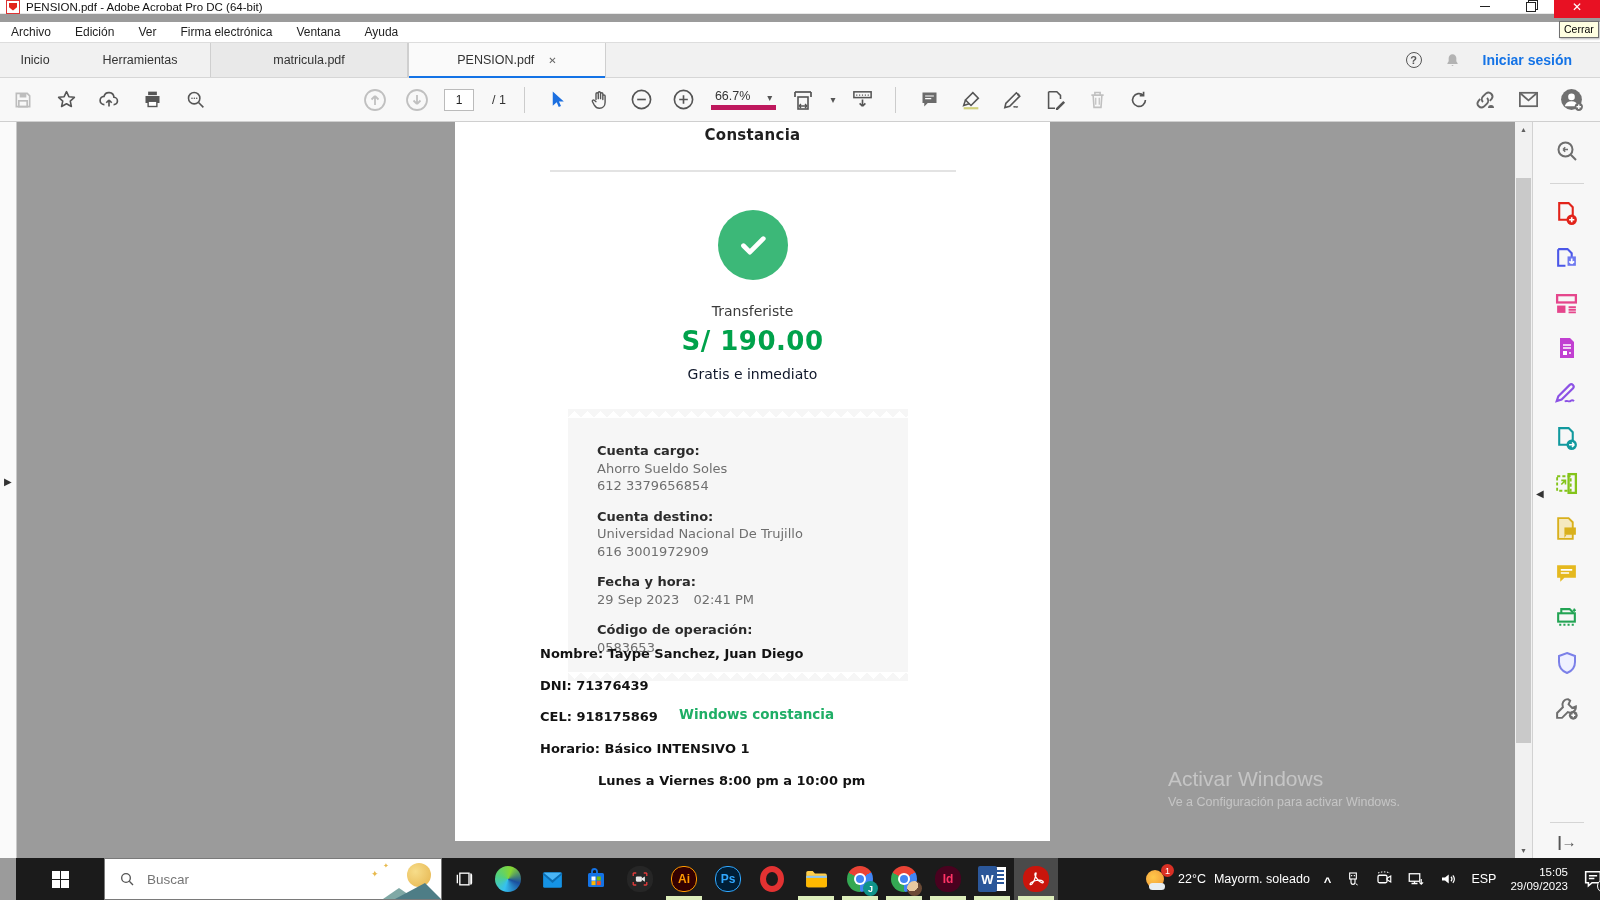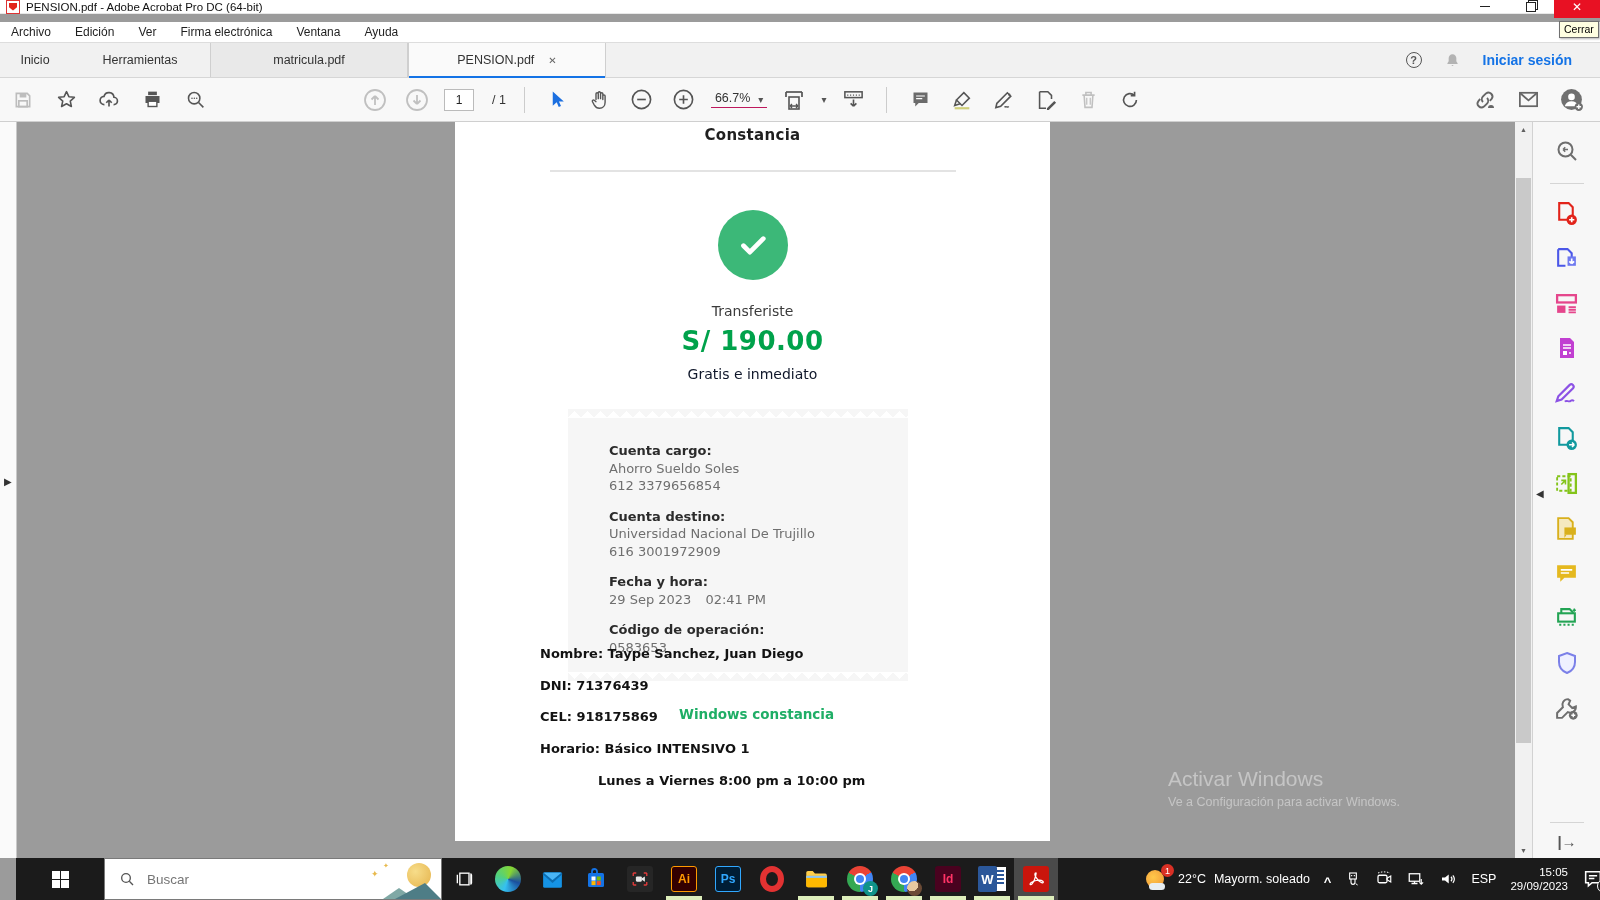--- a/index.html
+++ b/index.html
@@ -38,21 +38,21 @@
   
   .toolbar { position:absolute; left:0; top:78px; width:1600px; height:44px; background:#f8f8f8; border-bottom:1px solid #cfcfcf; display:flex; align-items:center; }
   .tb-group { display:flex; align-items:center; }
   .ibtn { width:30px; height:30px; display:flex; align-items:center; justify-content:center; }
   .g-left { margin-left:8px; gap:13px; }
   .g-center { margin-left:150px; gap:12px; }
   .g-right { margin-left:auto; margin-right:14px; gap:13px; }
   .tb-sep { width:1px; height:26px; background:#ccc; margin:0 6px; }
   .page-box { width:30px; height:22px; border:1px solid #bbb; background:#fff; text-align:center; font-size:12px; color:#222; }
   .page-total { font-size:12.5px; color:#333; margin-left:6px; }
-  .zoom-wrap { display:flex; align-items:flex-end; border-bottom:1px solid #be185d; padding:0 4px 2px; gap:8px; }
+  .zoom-wrap { display:flex; align-items:flex-end; border-bottom:5px solid #be185d; padding:0 4px 2px; gap:17px; }
   .zoom-txt { font-size:12.5px; color:#333; }
   .caret { font-size:10px; color:#555; }
 
   
   .workspace { position:absolute; left:0; top:122px; width:1600px; height:736px; background:#9b9b9b; overflow:hidden; }
   .left-strip { position:absolute; left:0; top:0; width:17px; height:100%; background:#fafafa; border-right:1px solid #c9c9c9; }
   .pane-arrow { font-size:10px; color:#333; position:absolute; }
 
   .page { position:absolute; left:455px; top:0; width:595px; height:719px; background:#ffffff; font-family:"DejaVu Sans", sans-serif; }
   .pdf-title { position:absolute; top:4px; left:0; width:100%; text-align:center; font-size:15px; font-weight:bold; color:#1f1f1f; letter-spacing:.3px; }
@@ -62,21 +62,21 @@
   .pdf-amount { position:absolute; top:204px; width:100%; text-align:center; font-size:26px; font-weight:bold; color:#00a24b; letter-spacing:.5px; }
   .pdf-free { position:absolute; top:244px; width:100%; text-align:center; font-size:14px; color:#0f172a; }
 
   .receipt { position:absolute; left:113px; top:296px; width:340px; height:254px; background:#f6f6f6; }
   .zz { position:absolute; left:0; width:100%; height:9px;
         background:linear-gradient(-135deg,#f6f6f6 6px,transparent 0) 0 0, linear-gradient(135deg,#f6f6f6 6px,transparent 0) 0 0;
         background-repeat:repeat-x; background-size:13px 9px; }
   .zz-top { top:-9px; }
   .zz-bot { bottom:-9px; transform:scaleY(-1); }
   .receipt-inner { padding:24px 0 0 29px; }
-  .r-block { margin-bottom:13px;margin-left:12px; }
+  .r-block { margin-bottom:13px; }
   .r-label { font-size:13px; font-weight:bold; color:#2b2b2b; line-height:1.35; }
   .r-val { font-size:13px; color:#6f6f6f; line-height:1.35; }
   .r-time { margin-left:14px; }
 
   .anno { position:absolute; font-family:"DejaVu Sans", sans-serif; font-weight:bold; font-size:13px; color:#121212; white-space:nowrap; }
   .anno-nombre { left:85px; top:524px; }
   .anno-dni { left:85px; top:556px; }
   .anno-cel { left:85px; top:587px; }
   .anno-horario { left:85px; top:619px; }
   .anno-schedule { left:143px; top:651px; }
@@ -111,21 +111,21 @@
   .searchbox { width:338px; background:#fff; display:flex; align-items:center; margin:0; position:relative; color:#444; overflow:hidden; border:1px solid #7a7a7a; }
   .searchbox input { border:none; outline:none; font-size:13.5px; color:#333; width:150px; font-family:"Liberation Sans",sans-serif; background:transparent; }
   .search-glass { margin:0 12px 0 14px; }
   .sb-deco { position:absolute; right:0; top:0; width:72px; height:100%; }
   .moon { position:absolute; right:10px; top:4px; width:24px; height:24px; border-radius:50%; background:radial-gradient(circle at 35% 35%, #f7dd8a, #e5b34c); }
   .mountain { position:absolute; right:0; bottom:0; width:0; height:0; border-left:30px solid transparent; border-right:16px solid transparent; border-bottom:16px solid #4e7d86; }
   .mountain2 { position:absolute; right:26px; bottom:0; width:0; height:0; border-left:16px solid transparent; border-right:16px solid transparent; border-bottom:11px solid #7fa8a5; }
   .sparkle { position:absolute; color:#e8b94c; font-size:9px; }
   .runbar { position:absolute; bottom:0; left:4px; width:36px; height:4px; background:#ddeebb; }
   .tico.activeapp { background:#4a4a4a; }
-  .appsq { width:26px; height:26px; border-radius:3px; display:flex; align-items:center; justify-content:center; font-weight:bold; font-size:12px; }
+  .appsq { width:26px; height:26px; border-radius:12px; display:flex; align-items:center; justify-content:center; font-weight:bold; font-size:12px; }
   .tray { margin-left:auto; display:flex; align-items:center; gap:14px; padding-right:10px; font-size:12.5px; }
   .weather { display:flex; align-items:center; gap:8px; }
   .wicon { position:relative; width:24px; height:22px; }
   .sun { position:absolute; left:0; top:2px; width:18px; height:18px; border-radius:50%; background:radial-gradient(circle at 40% 40%, #ffc84a, #f09436); }
   .wcloud { position:absolute; left:3px; bottom:0; width:16px; height:7px; border-radius:7px; background:#e8eef2; }
   .wbadge { position:absolute; right:-4px; top:-4px; width:13px; height:13px; border-radius:50%; background:#d93025; color:#fff; font-size:9px; display:flex; align-items:center; justify-content:center; }
   .tray-chev { font-size:13px; font-weight:bold; transform:translateY(2px); }
   .clock { text-align:right; font-size:11.5px; line-height:1.25; }
   .notif { position:relative; width:24px; height:22px; }
   .notif-badge { position:absolute; right:-5px; bottom:-3px; width:14px; height:14px; border:1px solid #fff; border-radius:50%; background:#1b1b1b; font-size:9px; display:flex; align-items:center; justify-content:center; }

